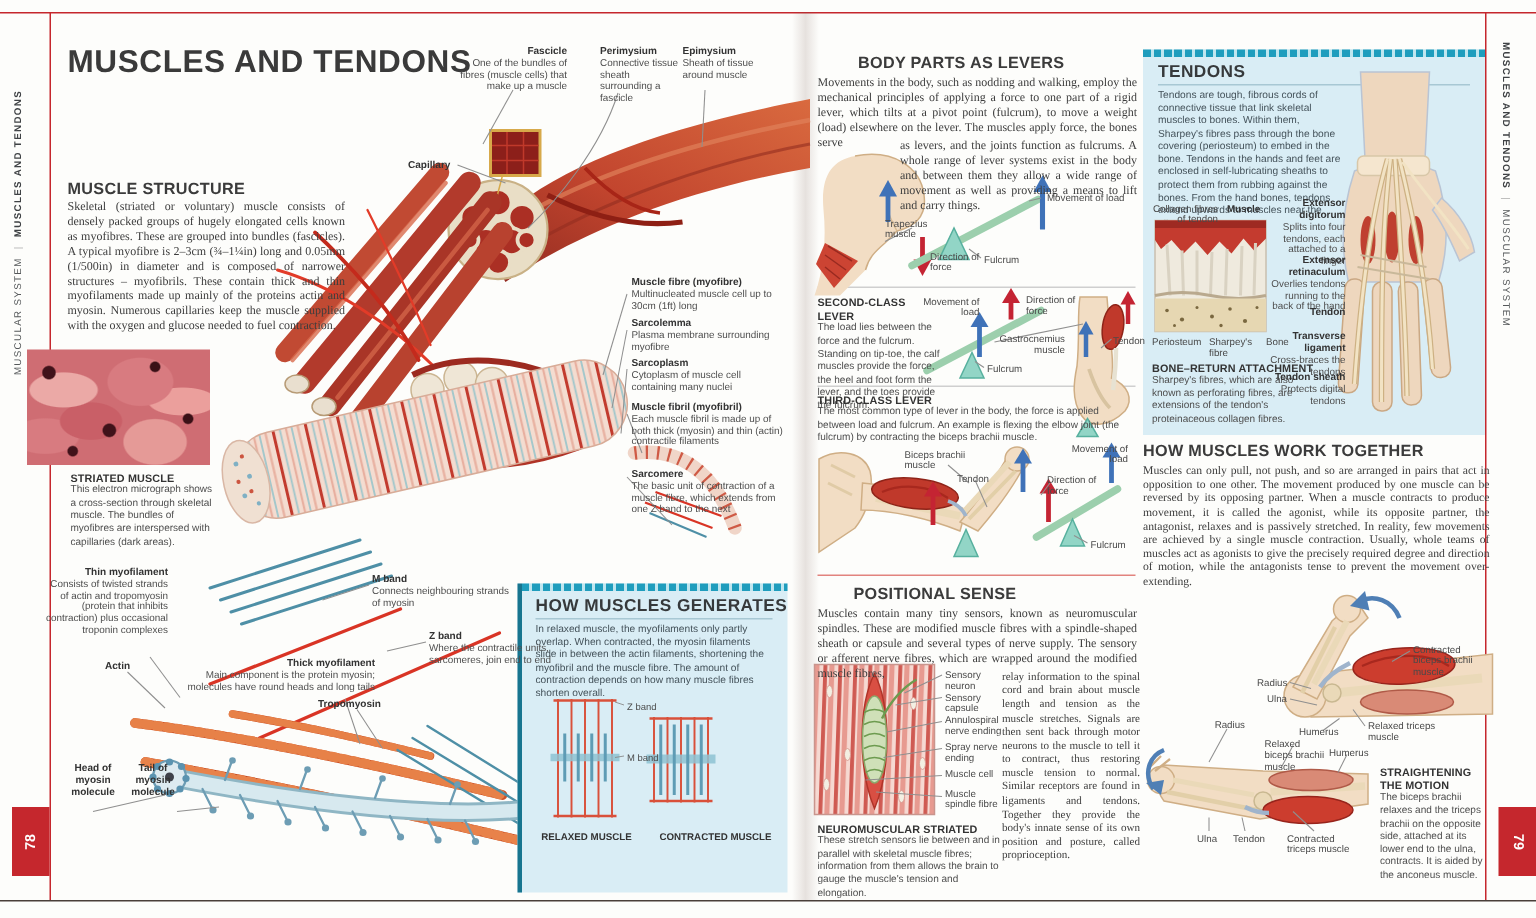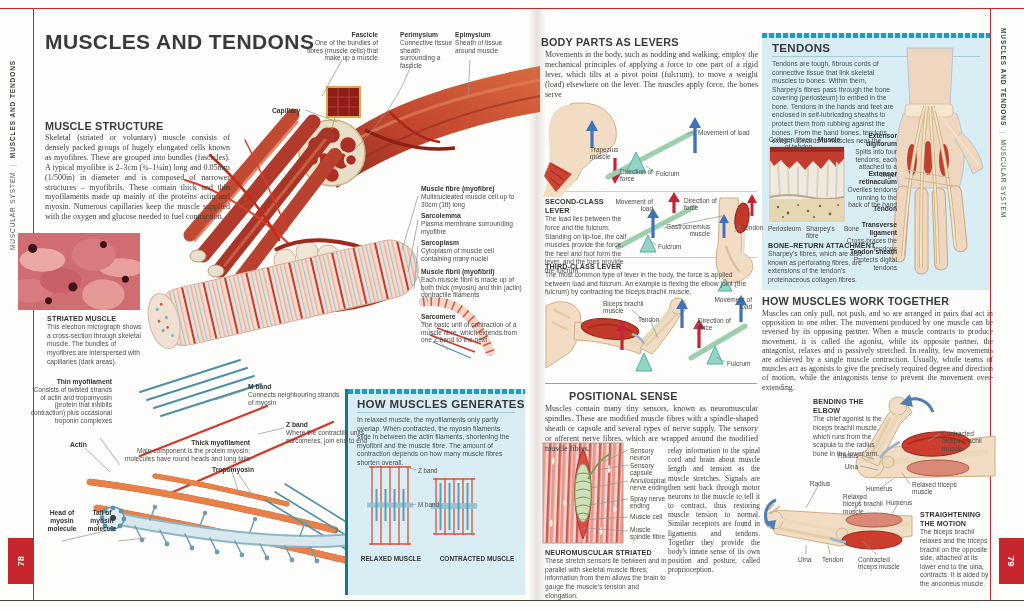--- a/index.html
+++ b/index.html
@@ -316,22 +316,23 @@
       </g>
       <line x1="58" y1="5" x2="64" y2="7" stroke="#8a8a8a" stroke-width=".6"></line>
       <line x1="58" y1="42" x2="64" y2="41" stroke="#8a8a8a" stroke-width=".6"></line>
       <text x="66" y="10" font-size="6.3" fill="#4a4a4a">Z band</text>
       <text x="66" y="44" font-size="6.3" fill="#4a4a4a">M band</text>
     </svg>
     <div class="abs ctr" style="left:6px;top:166px;width:74px;font-size:6.5px;font-weight:bold;color:#333">RELAXED MUSCLE</div>
     <div class="abs ctr" style="left:84px;top:166px;width:90px;font-size:6.5px;font-weight:bold;color:#333">CONTRACTED MUSCLE</div>
   </div>
 
-  <div class="abs sec-head z10" style="left:541px;top:36px">BODY PARTS AS LEVERS</div>
+  <div class="abs sec-head z10" style="left:572px;top:36px">BODY PARTS AS LEVERS</div>
   <div class="abs body-text z10" style="left:545px;top:50px;width:213px">Movements in the body, such as nodding and walking, employ the mechanical principles of applying a force to one part of a rigid lever, which tilts at a pivot point (fulcrum), to move a weight (load) elsewhere on the lever. The muscles apply force, the bones serve</div>
+  <div class="abs body-text z10" style="left:600px;top:92px;width:158px">as levers, and the joints function as fulcrums. A whole range of lever systems exist in the body and between them they allow a wide range of movement as well as providing a means to lift and carry things.</div>
 
   <svg class="art" style="left:538px;top:100px" width="105" height="97" viewBox="0 0 105 97">
     <path d="M32,4 C58,-1 76,12 78,30 C80,44 72,51 60,54 L52,62 C45,68 41,72 39,80 L22,97 L5,97 C11,80 13,60 11,40 C9,18 16,7 32,4 Z" fill="#f2ddc4" stroke="#d3b astonishing90" stroke-width="0"></path>
     <path d="M32,4 C58,-1 76,12 78,30 C80,44 72,51 60,54 L52,62 C45,68 41,72 39,80" fill="none" stroke="#cfae85" stroke-width="1"></path>
     <path d="M60,54 C55,45 52,38 54,30" stroke="#d8bb92" stroke-width="1" fill="none"></path>
     <polygon points="12,62 34,74 18,92 6,76" fill="#cc4433"></polygon>
     <path d="M14,64 L30,74 M12,70 L26,80 M12,78 L22,86" stroke="#992a20" stroke-width="1"></path>
     <g>
         <line x1="54" y1="48" x2="54" y2="30" stroke="#3f72b8" stroke-width="3.2"></line>
         <polygon points="48,31 60,31 54,20" fill="#3f72b8"></polygon>
@@ -548,23 +549,20 @@
   <div class="abs callout ra" style="left:842px;top:170px;width:55px;z-index:10"><span class="term">Extensor retinaculum</span><span>Overlies tendons running to the back of the hand</span></div>
   <div class="abs callout ra" style="left:860px;top:205px;width:37px;z-index:10">
       <span class="term">Tendon</span>
     </div>
   <div class="abs callout ra" style="left:844px;top:221px;width:53px;z-index:10"><span class="term">Transverse ligament</span><span>Cross-braces the tendons</span></div>
   <div class="abs callout ra" style="left:844px;top:248px;width:53px;z-index:10"><span class="term">Tendon sheath</span><span>Protects digital tendons</span></div>
 
   <div class="abs sec-head z10" style="left:762px;top:295px">HOW MUSCLES WORK TOGETHER</div>
   <div class="abs body-text z10" style="left:762px;top:309px;width:231px;font-size:7.8px;line-height:1.18">Muscles can only pull, not push, and so are arranged in pairs that act in opposition to one other. The movement produced by one muscle can be reversed by its opposing partner. When a muscle contracts to produce movement, it is called the agonist, while its opposite partner, the antagonist, relaxes and is passively stretched. In reality, few movements are achieved by a single muscle contraction. Usually, whole teams of muscles act as agonists to give the precisely required degree and direction of motion, while the antagonists tense to prevent the movement over-extending.</div>
 
-  <div class="abs cap-block" style="left:813px;top:397px;width:78px">
-    <b>BENDING THE ELBOW</b><span>The chief agonist is the biceps brachii muscle, which runs from the scapula to the radius bone in the lower arm.</span>
-  </div>
   <svg class="art" style="left:838px;top:392px" width="157" height="88" viewBox="0 0 157 88">
     <path d="M30,58 L157,44 L157,84 L36,86 Z" fill="#f2ddc4" stroke="#cfae85"></path>
     <circle cx="32" cy="72" r="14" fill="#f2ddc4" stroke="#cfae85"></circle>
     <path d="M24,66 L50,22 L66,8 L74,20 L62,32 L40,74 Z" fill="#f2ddc4" stroke="#cfae85"></path>
     <circle cx="60" cy="14" r="9" fill="#f2ddc4" stroke="#cfae85"></circle>
     <line x1="52" y1="70" x2="150" y2="60" stroke="#ead9b8" stroke-width="6"></line>
     <circle cx="50" cy="70" r="6" fill="#ead9b8" stroke="#c9b891"></circle>
     <line x1="38" y1="64" x2="60" y2="22" stroke="#ead9b8" stroke-width="4"></line>
     <line x1="30" y1="70" x2="52" y2="26" stroke="#e2cfa8" stroke-width="3"></line>
     <ellipse cx="98" cy="52" rx="34" ry="12" transform="rotate(-3 98 52)" fill="#cc3d2e" stroke="#97241c"></ellipse>

